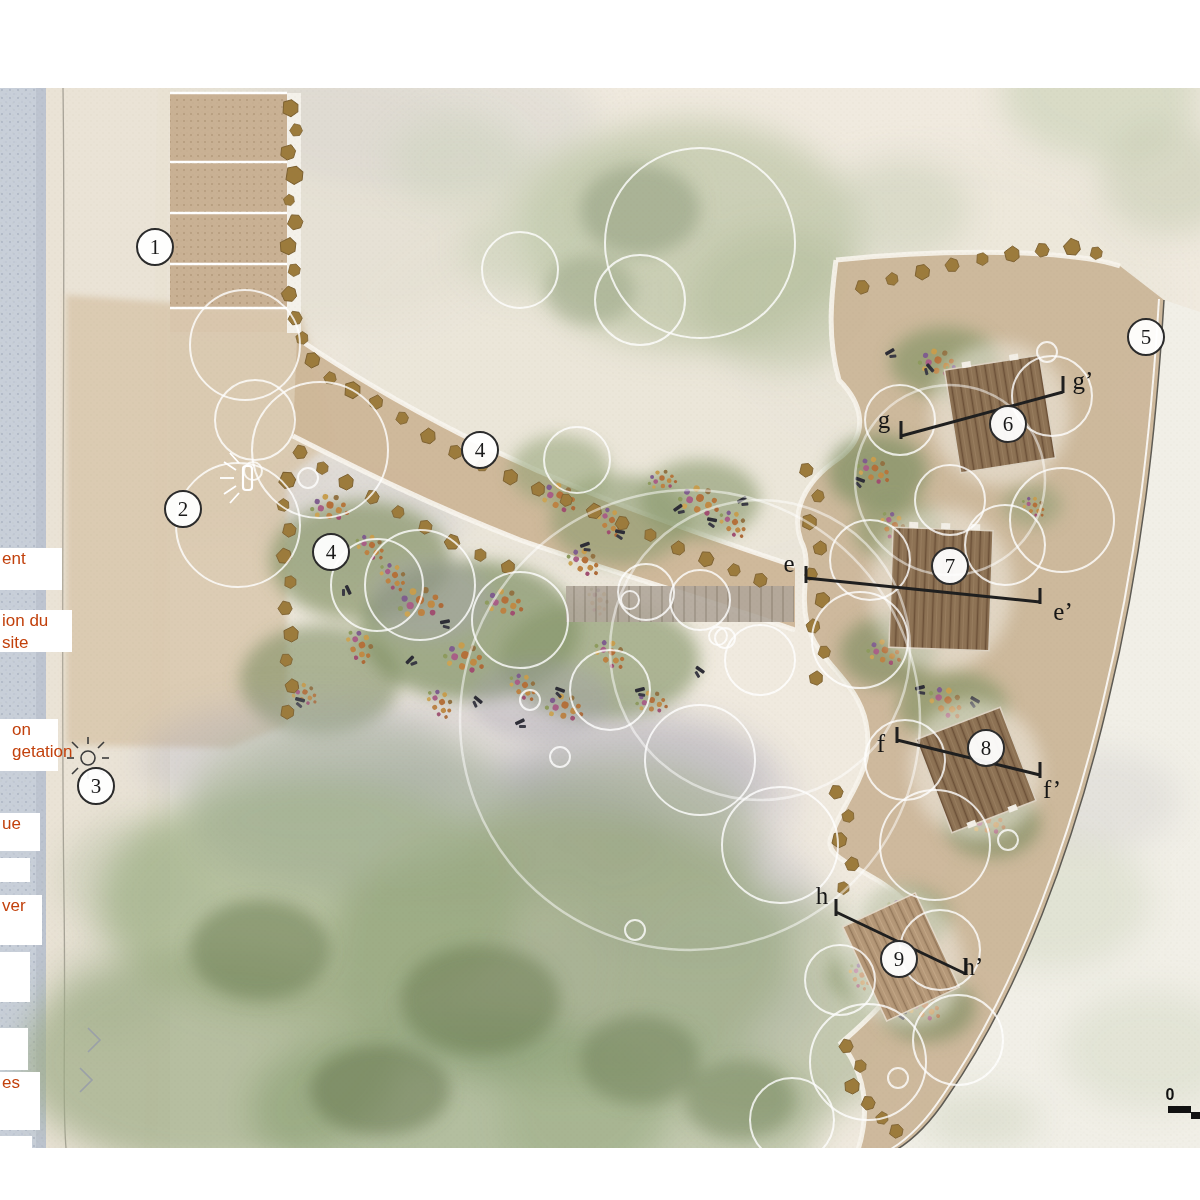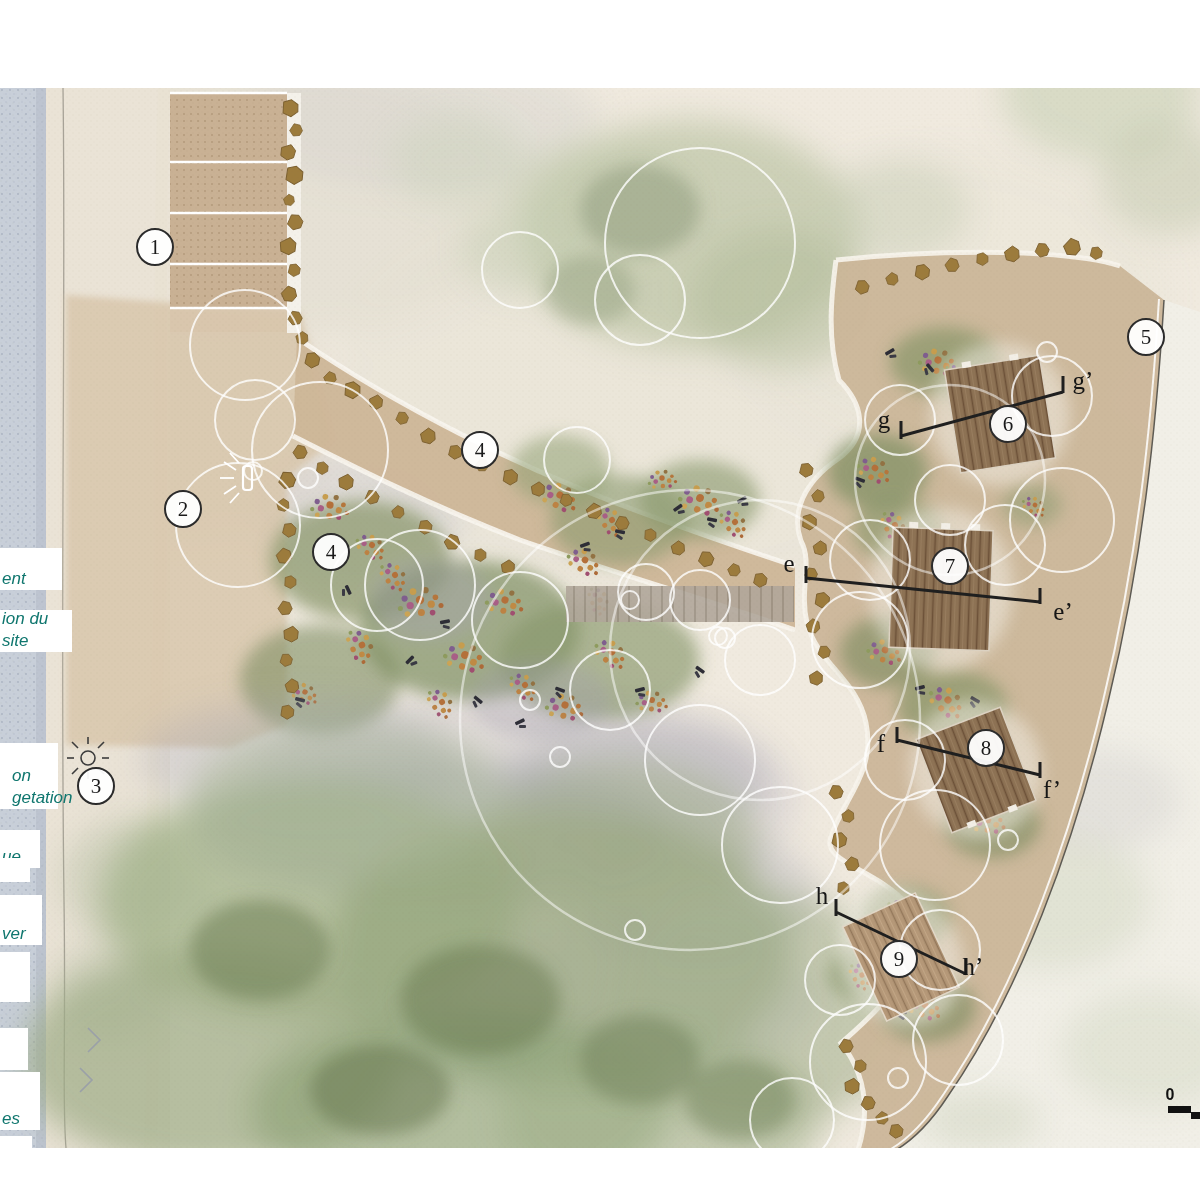--- a/index.html
+++ b/index.html
@@ -4,22 +4,22 @@
 <style>
   html,body{margin:0;padding:0;background:#fff;}
   .stage{position:relative;width:1200px;height:1200px;overflow:hidden;background:#fff;
          font-family:"Liberation Sans",sans-serif;}
   .stage svg{position:absolute;left:0;top:0;display:block;}
   .marker{position:absolute;width:38px;height:38px;box-sizing:border-box;border:2.5px solid #2b2b2b;
           border-radius:50%;background:rgba(255,255,255,.95);display:flex;align-items:center;justify-content:center;
           font-family:"Liberation Serif",serif;font-size:21px;color:#1a1a1a;transform:translate(-50%,-50%);}
   .section-label{position:absolute;font-family:"Liberation Serif",serif;font-size:25px;color:#161616;
           transform:translate(-50%,-50%);white-space:nowrap;}
-  .legend-box{position:absolute;left:0;background:#ffffff;color:#0f766e;font-size:17px;line-height:1.3;
-          display:flex;flex-direction:column;justify-content:flex-end;padding-left:2px;box-sizing:border-box;font-style:italic;}
+  .legend-box{position:absolute;left:0;background:#ffffff;color:#c2410c;font-size:17px;line-height:1.3;
+          display:flex;flex-direction:column;justify-content:flex-start;padding-left:2px;box-sizing:border-box;}
   .scale-zero{position:absolute;font-size:16px;font-weight:bold;color:#111;transform:translate(-50%,-100%);}
 </style>
 </head>
 <body>
 
 <div class="stage">
 
 <svg width="1200" height="1200" viewBox="0 0 1200 1200">
   <defs>
     <filter id="b3" x="-40%" y="-40%" width="180%" height="180%">
@@ -473,25 +473,25 @@
   <rect x="0" y="0" width="1200" height="88" fill="#ffffff"></rect>
   <rect x="0" y="1148" width="1200" height="52" fill="#ffffff"></rect>
 </svg>
 
   <div class="legend-box" style="top:548px;width:62px;height:42px;">
       <span>ent</span>
     </div>
   <div class="legend-box" style="top:610px;width:72px;height:42px;">
       <span>ion du site</span>
     </div>
-  <div class="legend-box" style="top:743px;width:58px;height:66px;padding-left:12px;">
+  <div class="legend-box" style="top:719px;width:58px;height:52px;padding-left:12px;">
     <span>on</span>
     <span>getation</span>
   </div>
-  <div class="legend-box" style="top:813px;width:40px;height:38px;margin-top:17px;">
+  <div class="legend-box" style="top:813px;width:40px;height:38px;">
       <span>ue</span>
     </div>
   <div class="legend-box" style="top:858px;width:30px;height:24px;"></div>
   <div class="legend-box" style="top:895px;width:42px;height:50px;">
       <span>ver</span>
     </div>
   <div class="legend-box" style="top:952px;width:30px;height:50px;"></div>
   <div class="legend-box" style="top:1028px;width:28px;height:42px;"></div>
   <div class="legend-box" style="top:1072px;width:40px;height:58px;">
       <span>es</span>

